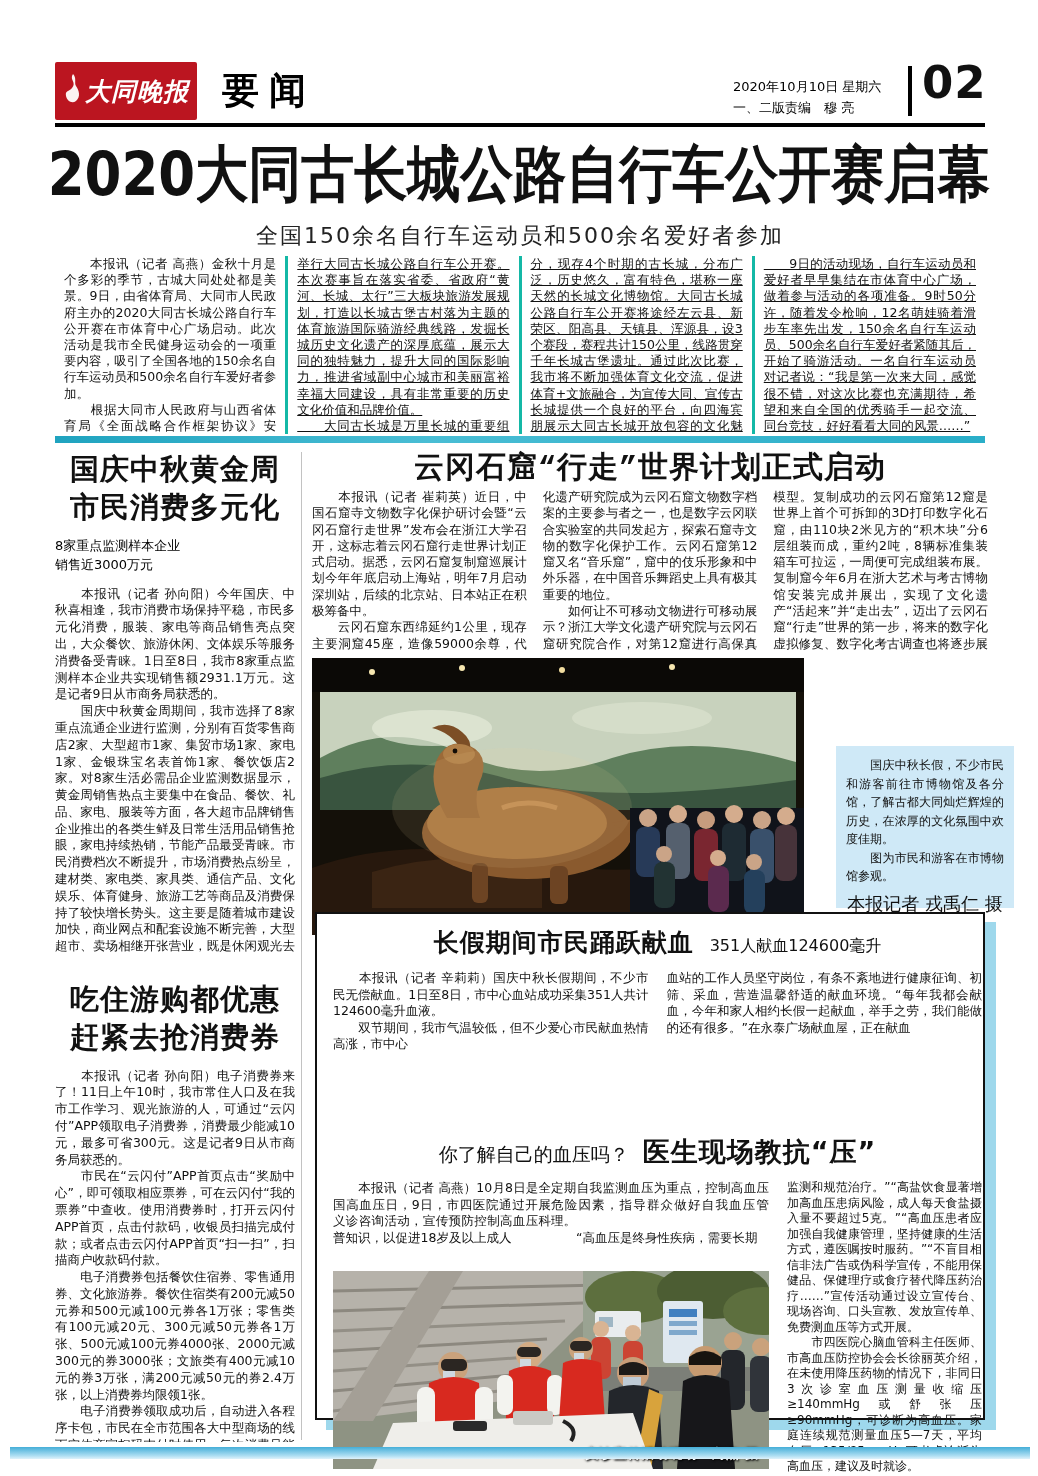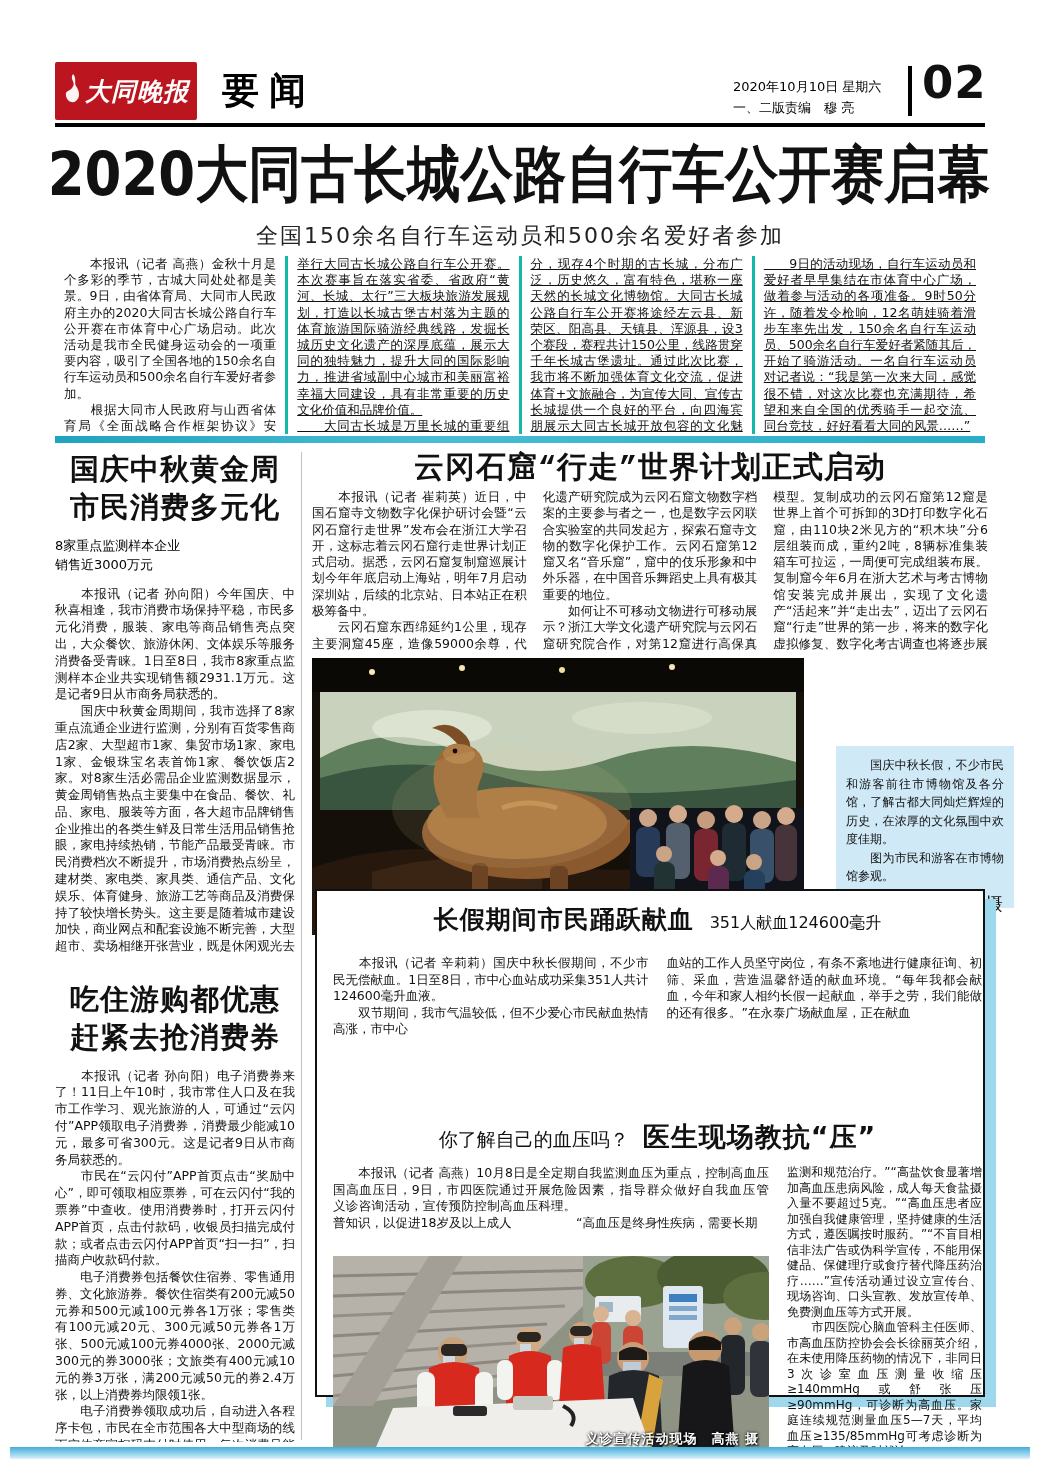--- a/index.html
+++ b/index.html
@@ -89,28 +89,28 @@
     font-size:12px; line-height:18.5px; text-align:justify; white-space:pre-wrap;
     font-family:"DejaVu Serif","Liberation Serif",serif;
   }
   .museum-caption-panel .credit {
     margin-top:6px; text-align:center; font-size:18px;
     font-family:"DejaVu Serif","Liberation Serif",serif;
   }
 
   
   .bigbox {
-    position:absolute; left:315px; top:889px; width:670px; height:508px;
+    position:absolute; left:315px; top:912px; width:670px; height:508px;
     border:2px solid #111; background:#fff; padding:10px 1px 12px 16px;
     box-shadow:11px 10px 0 0 #9ed8ec;
   }
   .blood-header { display:flex; justify-content:center; align-items:baseline; gap:16px; margin-top:2px; }
   .blood-title { font-size:25px; font-weight:900; letter-spacing:1px; }
   .blood-sub { font-size:16px; }
-  .blood-cols { display:flex; gap:18px; margin-top:19px; height:134px; }
+  .blood-cols { display:flex; gap:18px; margin-top:11px; height:134px; }
   .blood-cols .col { flex:1; font-size:12.5px; line-height:16.5px; text-align:justify; white-space:pre-wrap; overflow:hidden; }
 
   .bp-header { display:flex; justify-content:center; align-items:baseline; gap:14px; margin-top:30px; }
   .bp-kicker { font-size:19px; }
   .bp-title { font-size:27px; font-weight:900; letter-spacing:1px; }
   .bp-body { display:flex; gap:18px; margin-top:10px; }
   .bp-leftwrap { width:436px; }
   .bp-toprow { display:flex; height:86px; }
   .bp-toprow .col { flex:1; font-size:12.5px; line-height:16.5px; text-align:justify; white-space:pre-wrap; overflow:hidden; }
   .bp-photo { position:relative; width:436px; height:198px; margin-top:5px; background:#9aa08f; overflow:hidden; }

